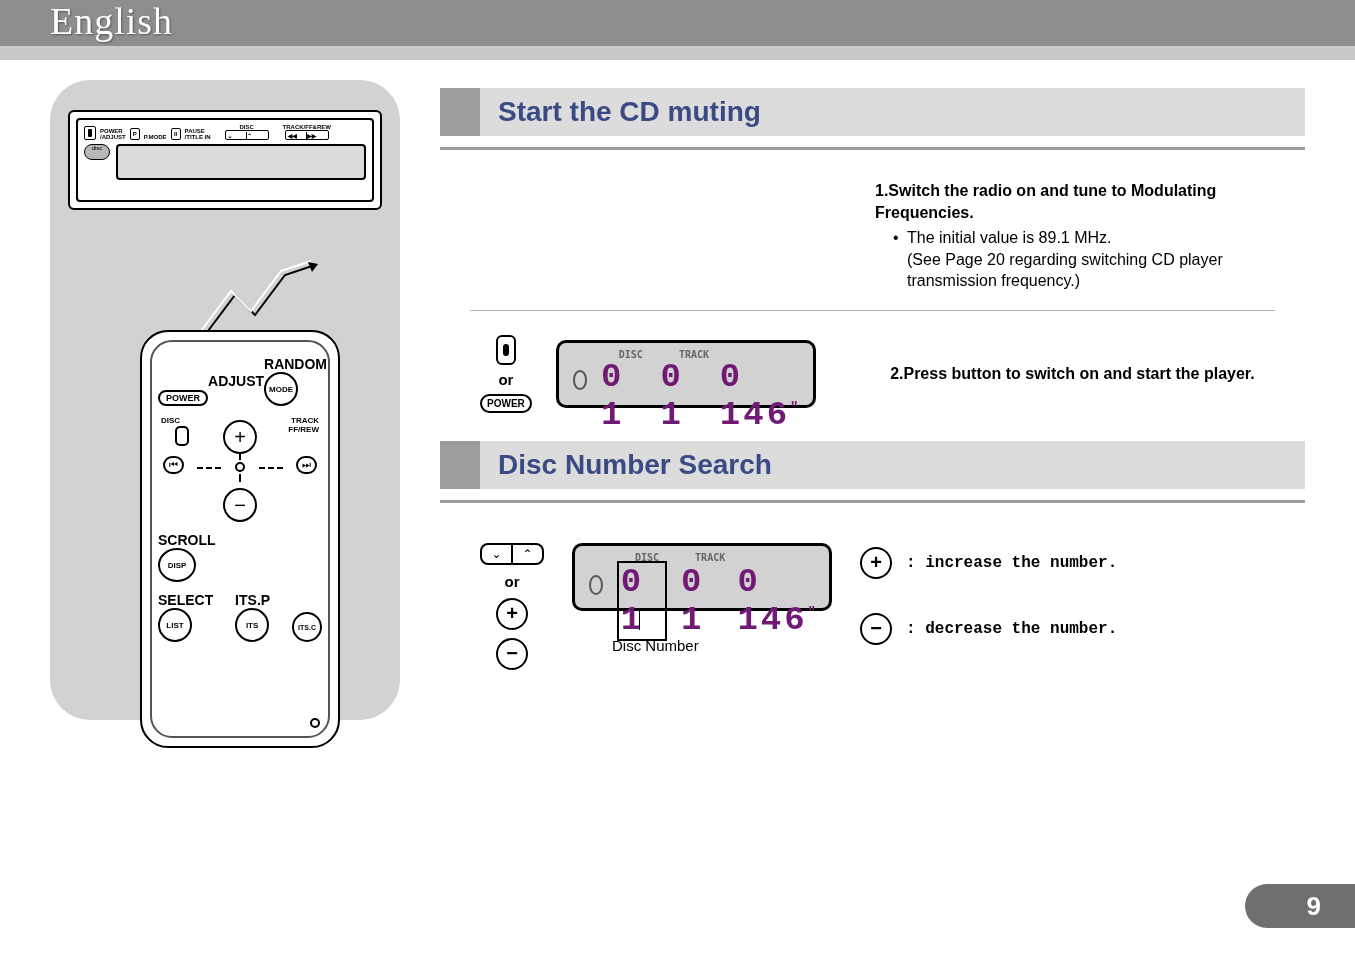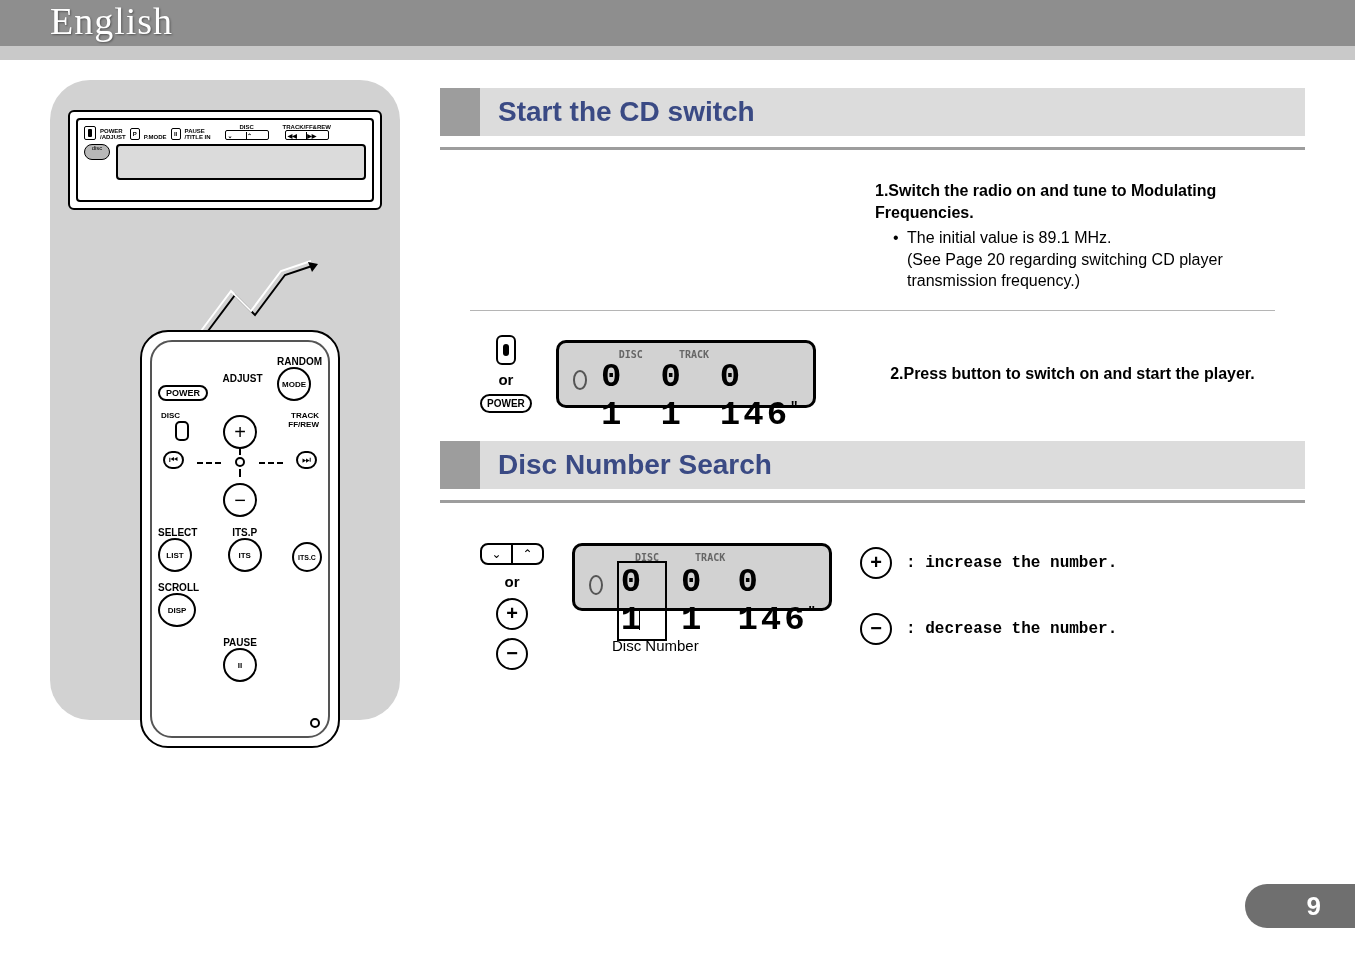--- a/index.html
+++ b/index.html
@@ -100,21 +100,21 @@
     content:"";
     position:absolute;
     inset:8px;
     border:2px solid #555;
     border-radius:22px;
     pointer-events:none;
   }
   .r-row{ display:flex; justify-content:space-between; align-items:flex-end; margin-bottom:10px;}
   .r-pill{ border:2px solid #000; border-radius:12px; padding:1px 6px; font-size:9px; font-weight:bold; background:#fff;}
   .r-circ{ border:2px solid #000; border-radius:50%; width:34px; height:34px; display:flex; align-items:center; justify-content:center; font-size:8px; font-weight:bold; background:#fff;}
-  .r-lbl{ font-size:10px; font-weight:bold; text-align:center;}
+  .r-lbl{ font-size:14px; font-weight:bold; text-align:center;}
   .r-dpad{ position:relative; height:110px; margin:6px auto; width:150px;}
   .r-dpad .ctr{position:absolute;left:58px;top:38px;width:34px;height:34px;border:2px solid #000;border-radius:50%;font-size:20px;display:flex;align-items:center;justify-content:center;background:#fff;}
   .r-dpad .lft, .r-dpad .rgt{position:absolute;top:40px;border:2px solid #000;border-radius:14px;padding:1px 4px;font-size:10px;background:#fff;}
   .r-dpad .lft{left:-2px;} .r-dpad .rgt{right:-2px;}
   .dotline{position:absolute;border-top:2px dashed #000;}
   .r-led{ position:absolute; right:18px; bottom:18px; width:10px;height:10px;border:2px solid #000;border-radius:50%;}
 
   
   .content { flex: 1; padding-top: 8px; }
   .section-head {
@@ -149,21 +149,21 @@
 
   .lcd {
     width:260px; height:68px;
     border:3px solid #000; border-radius:10px;
     background:#d2d2d2;
     position:relative;
     padding:6px 10px 4px 14px;
     font-family: monospace;
   }
   .lcd .labels{ display:flex; gap:36px; font-size:10px; font-weight:bold; margin-left:46px; color:#666;}
-  .lcd .digits{ font-size:34px; letter-spacing:3px; font-weight:bold; color:#000000; display:flex; align-items:baseline; gap:14px; margin-top:-2px;}
+  .lcd .digits{ font-size:34px; letter-spacing:3px; font-weight:bold; color:#701a75; display:flex; align-items:baseline; gap:14px; margin-top:-2px;}
   .lcd .cdspin{ width:20px;height:20px;border:2px solid #555;border-radius:50%;display:inline-block;position:relative;top:4px;}
   .lcd .seg{ font-family: "Courier New", monospace; }
   .lcd.boxed .disc-box { border:2px solid #000; padding:0 2px; display:inline-block;}
   .lcd-pointer{ position:absolute; left:64px; bottom:-22px; height:22px; border-left:1.5px solid #000;}
   .lcd-caption{ font-size:15px; margin-left:40px; margin-top:26px;}
 
   .step2 .txt{ flex:1; font-size:16px; line-height:1.35;text-align:center;}
   .step2 .txt b{font-weight:bold;}
 
   .disc-search{ margin-top:8px;}
@@ -268,57 +268,53 @@
         <div class="lft">⏮</div>
         <div style="position:absolute;left:70px;top:46px;width:10px;height:10px;border:2px solid #000;border-radius:50%"></div>
         <div class="rgt">⏭</div>
         <span class="dotline" style="left:32px;top:51px;width:24px"></span>
         <span class="dotline" style="left:94px;top:51px;width:24px"></span>
         <span class="dotline" style="left:74px;top:36px;width:0;height:8px;border-left:2px dashed #000;border-top:none"></span>
         <span class="dotline" style="left:74px;top:58px;width:0;height:8px;border-left:2px dashed #000;border-top:none"></span>
         <div class="ctr" style="top:72px">−</div>
       </div>
 
+      <div class="r-row" style="margin-top:2px">
+        <div style="text-align:center">
+          <div class="r-lbl">SCROLL</div>
+          <div class="r-circ" style="width:38px">DISP</div>
+        </div>
+        <div style="flex:1"></div>
+      </div>
+
       <div class="r-row">
         <div style="text-align:center">
           <div class="r-lbl">SELECT</div>
           <div class="r-circ">LIST</div>
         </div>
         <div style="text-align:center">
           <div class="r-lbl">ITS.P</div>
           <div class="r-circ">ITS</div>
         </div>
         <div style="text-align:center">
           <div class="r-lbl">&nbsp;</div>
           <div class="r-circ" style="width:30px;height:30px;font-size:7px">ITS.C</div>
         </div>
       </div>
 
-      <div class="r-row" style="margin-top:2px">
-        <div style="text-align:center">
-          <div class="r-lbl">SCROLL</div>
-          <div class="r-circ" style="width:38px">DISP</div>
-        </div>
-        <div style="flex:1"></div>
-      </div>
-
-      <div style="text-align:center;margin-top:4px">
-        <div class="r-lbl">PAUSE</div>
-        <div class="r-circ" style="margin:0 auto">II</div>
-      </div>
 
       <div class="r-led"></div>
     </div>
   </div>
 
   <div class="content">
 
     <div class="section-head">
       <div class="sh-bar"></div>
-      <div class="sh-title">Start the CD switch</div>
+      <div class="sh-title">Start the CD muting</div>
     </div>
     <div class="sh-underline"></div>
 
     <div class="step1">
       <div class="spacer"></div>
       <div class="txt">
         <b><span>1.</span><span>Switch the radio on and tune to Modulating Frequencies.</span></b>
         <ul>
           <li>
             <span>The initial value is 89.1 MHz.</span><br>

